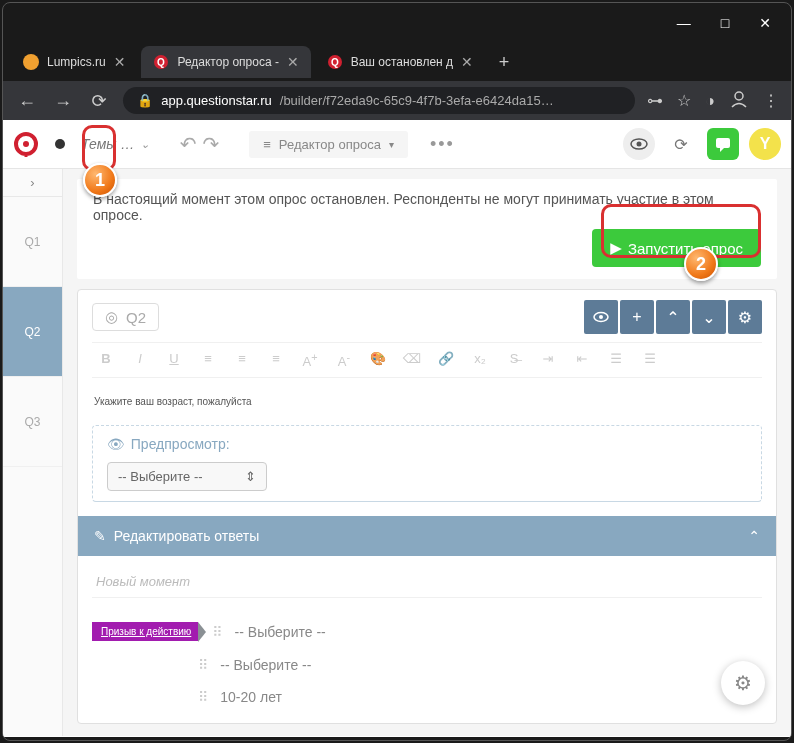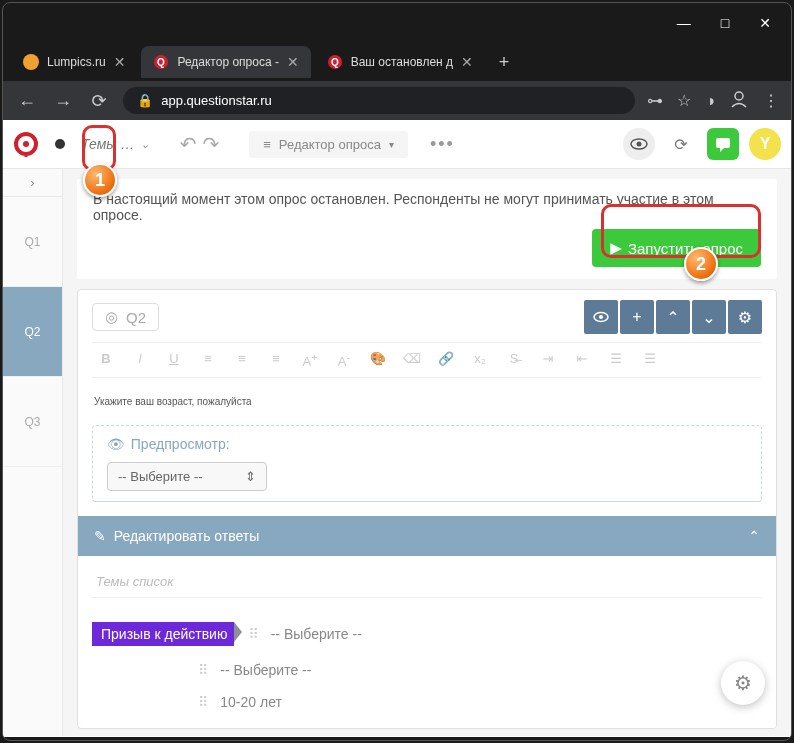--- a/index.html
+++ b/index.html
@@ -64,21 +64,21 @@
 .preview-box { border: 1px solid #c8d8e4; border-radius: 4px; padding: 10px 14px; margin-top: 8px; border-style: dashed dashed solid dashed; }
 .preview-label { color: #88a8c0; font-size: 14px; display: flex; align-items: center; gap: 6px; margin-bottom: 10px; }
 .select-preview { display: inline-flex; align-items: center; justify-content: space-between; border: 1px solid #ccc; border-radius: 4px; padding: 6px 10px; font-size: 13px; color: #666; width: 160px; background: #f8f8f8; }
 
 .edit-answers { background: #88a8c0; color: #fff; padding: 12px 16px; font-size: 14px; display: flex; align-items: center; gap: 8px; margin: 14px -14px 12px -14px; }
 .edit-answers .caret { margin-left: auto; }
 
 .new-list { color: #bbb; font-style: italic; font-size: 13px; padding: 6px 0 8px 4px; border-bottom: 1px solid #f0f0f0; margin-bottom: 16px; }
 
 .answer-row { display: flex; align-items: center; gap: 14px; padding: 8px 0; color: #888; font-size: 14px; }
-.cta-badge { background: #6d28d9; color: #fff; font-size: 14px; padding: 4px 7px 4px 9px; position: relative; }
+.cta-badge { background: #a21caf; color: #fff; font-size: 10px; padding: 4px 7px 4px 9px; position: relative; text-decoration: underline; }
 .cta-badge:after { content: ''; position: absolute; right: -8px; top: 0; border-top: 10px solid transparent; border-bottom: 10px solid transparent; border-left: 8px solid #8a9094; }
 .grip { color: #ccc; font-size: 14px; letter-spacing: -2px; }
 
 
 .hw-border-1 { position: absolute; border: 3px solid #d93030; border-radius: 10px; pointer-events: none; }
 .num-balloon { position: absolute; width: 34px; height: 34px; border-radius: 50%; background: radial-gradient(circle at 35% 30%, #ffb870, #f07818 60%, #c94f00); color: #fff; font-weight: bold; display: flex; align-items: center; justify-content: center; font-size: 18px; border: 2px solid #fff; box-shadow: 0 2px 4px rgba(0,0,0,.4); pointer-events: none; }
 .float-gear { position: absolute; bottom: 32px; right: 26px; width: 44px; height: 44px; border-radius: 50%; background: #fff; box-shadow: 0 2px 8px rgba(0,0,0,.25); display: flex; align-items: center; justify-content: center; color: #888; font-size: 20px; }
 </style>
 </head>
 <body>
@@ -119,20 +119,21 @@
     <span class="tab-new">+</span>
   </div>
 
   <div class="addr-bar">
     <span class="nav-btn">←</span>
     <span class="nav-btn">→</span>
     <span class="nav-btn">⟳</span>
     <div class="url-box">
       <span class="url-secure">🔒</span>
       <span class="url-domain">app.questionstar.ru</span>
+        <span>/builder/f72eda9c-65c9-4f7b-3efa-e6424da15…</span>
     </div>
     <div class="addr-icons">
       <span>⊶</span>
       <span>☆</span>
       <span>◑</span>
       <span><svg width="20" height="20">
             <circle cx="10" cy="7" r="4" fill="none" stroke="#ccc" stroke-width="1.5"></circle>
             <path d="M3 18 Q10 11 17 18" fill="none" stroke="#ccc" stroke-width="1.5"></path>
           </svg></span>
       <span>⋮</span>
@@ -251,21 +252,21 @@
               <span>⇕</span>
             </div>
           </div>
 
           <div class="edit-answers">
             <span>✎</span>
             <span>Редактировать ответы</span>
             <span class="caret">⌃</span>
           </div>
 
-          <div class="new-list">Темы список</div>
+          <div class="new-list">Новый момент</div>
 
           <div class="answer-row">
             <span class="cta-badge">Призыв к действию</span>
             <span class="grip">⠿</span>
             <span>-- Выберите --</span>
           </div>
           <div class="answer-row">
             <span style="width:92px"></span>
             <span class="grip">⠿</span>
             <span>-- Выберите --</span>

